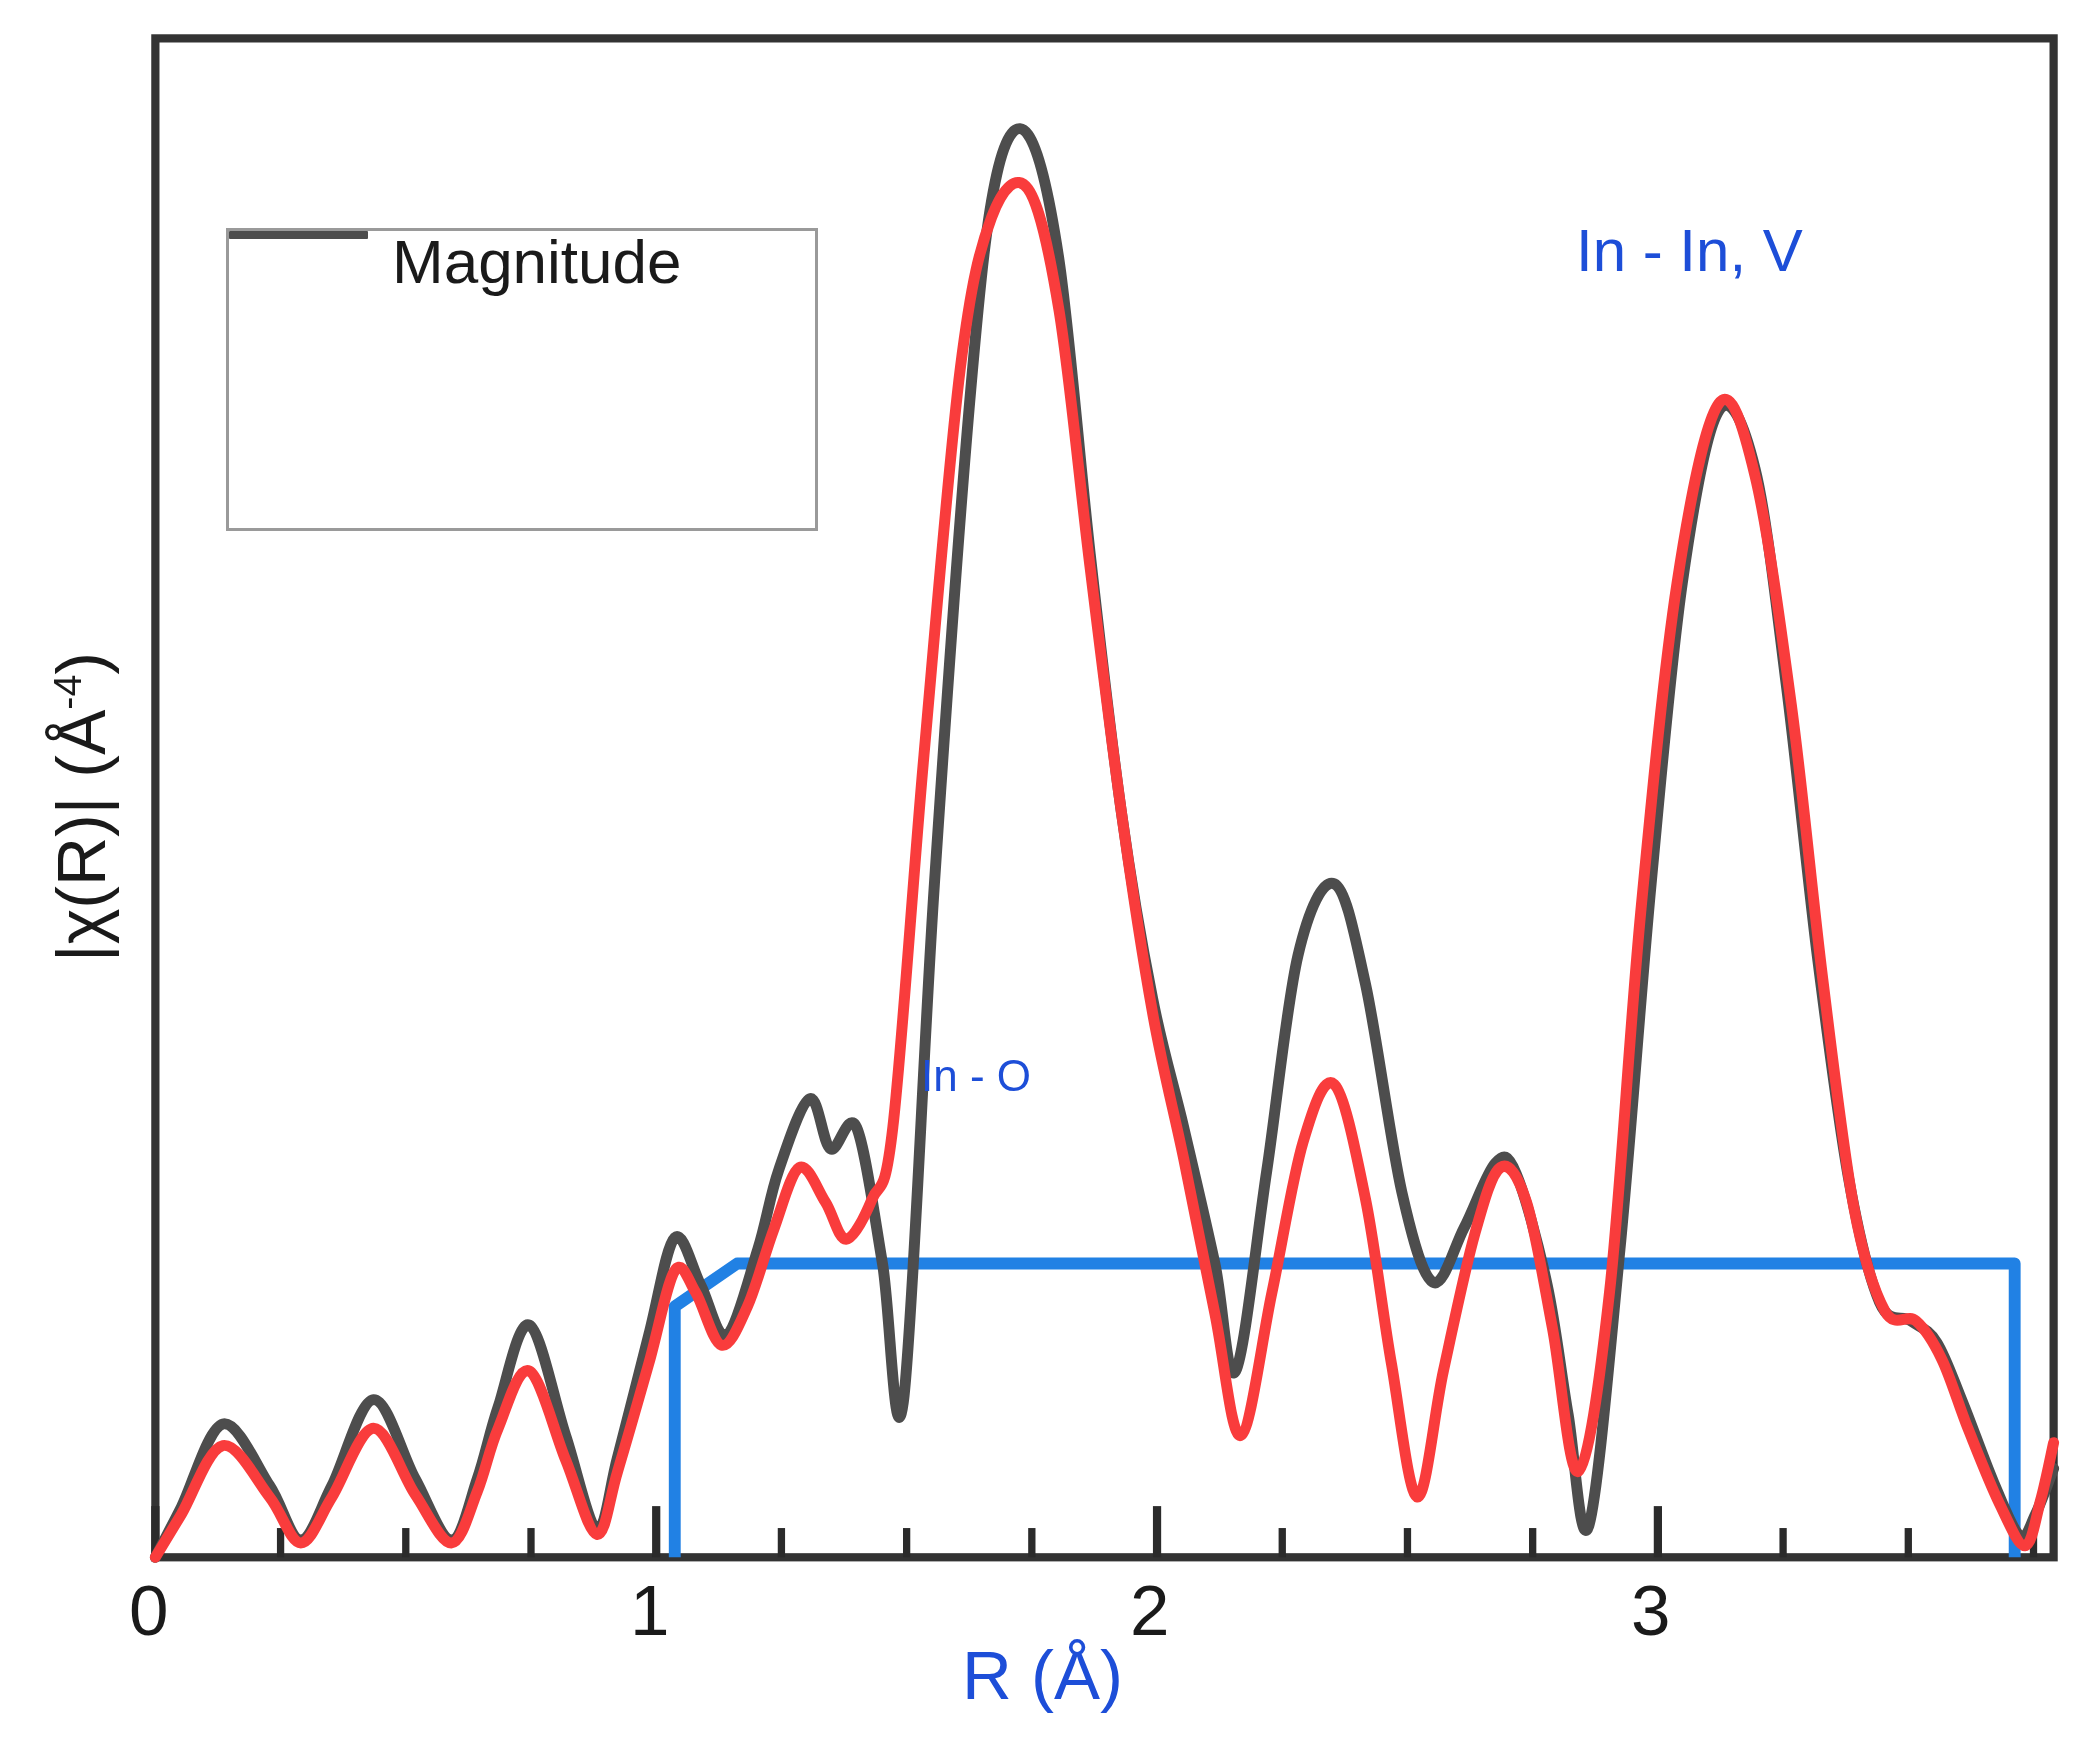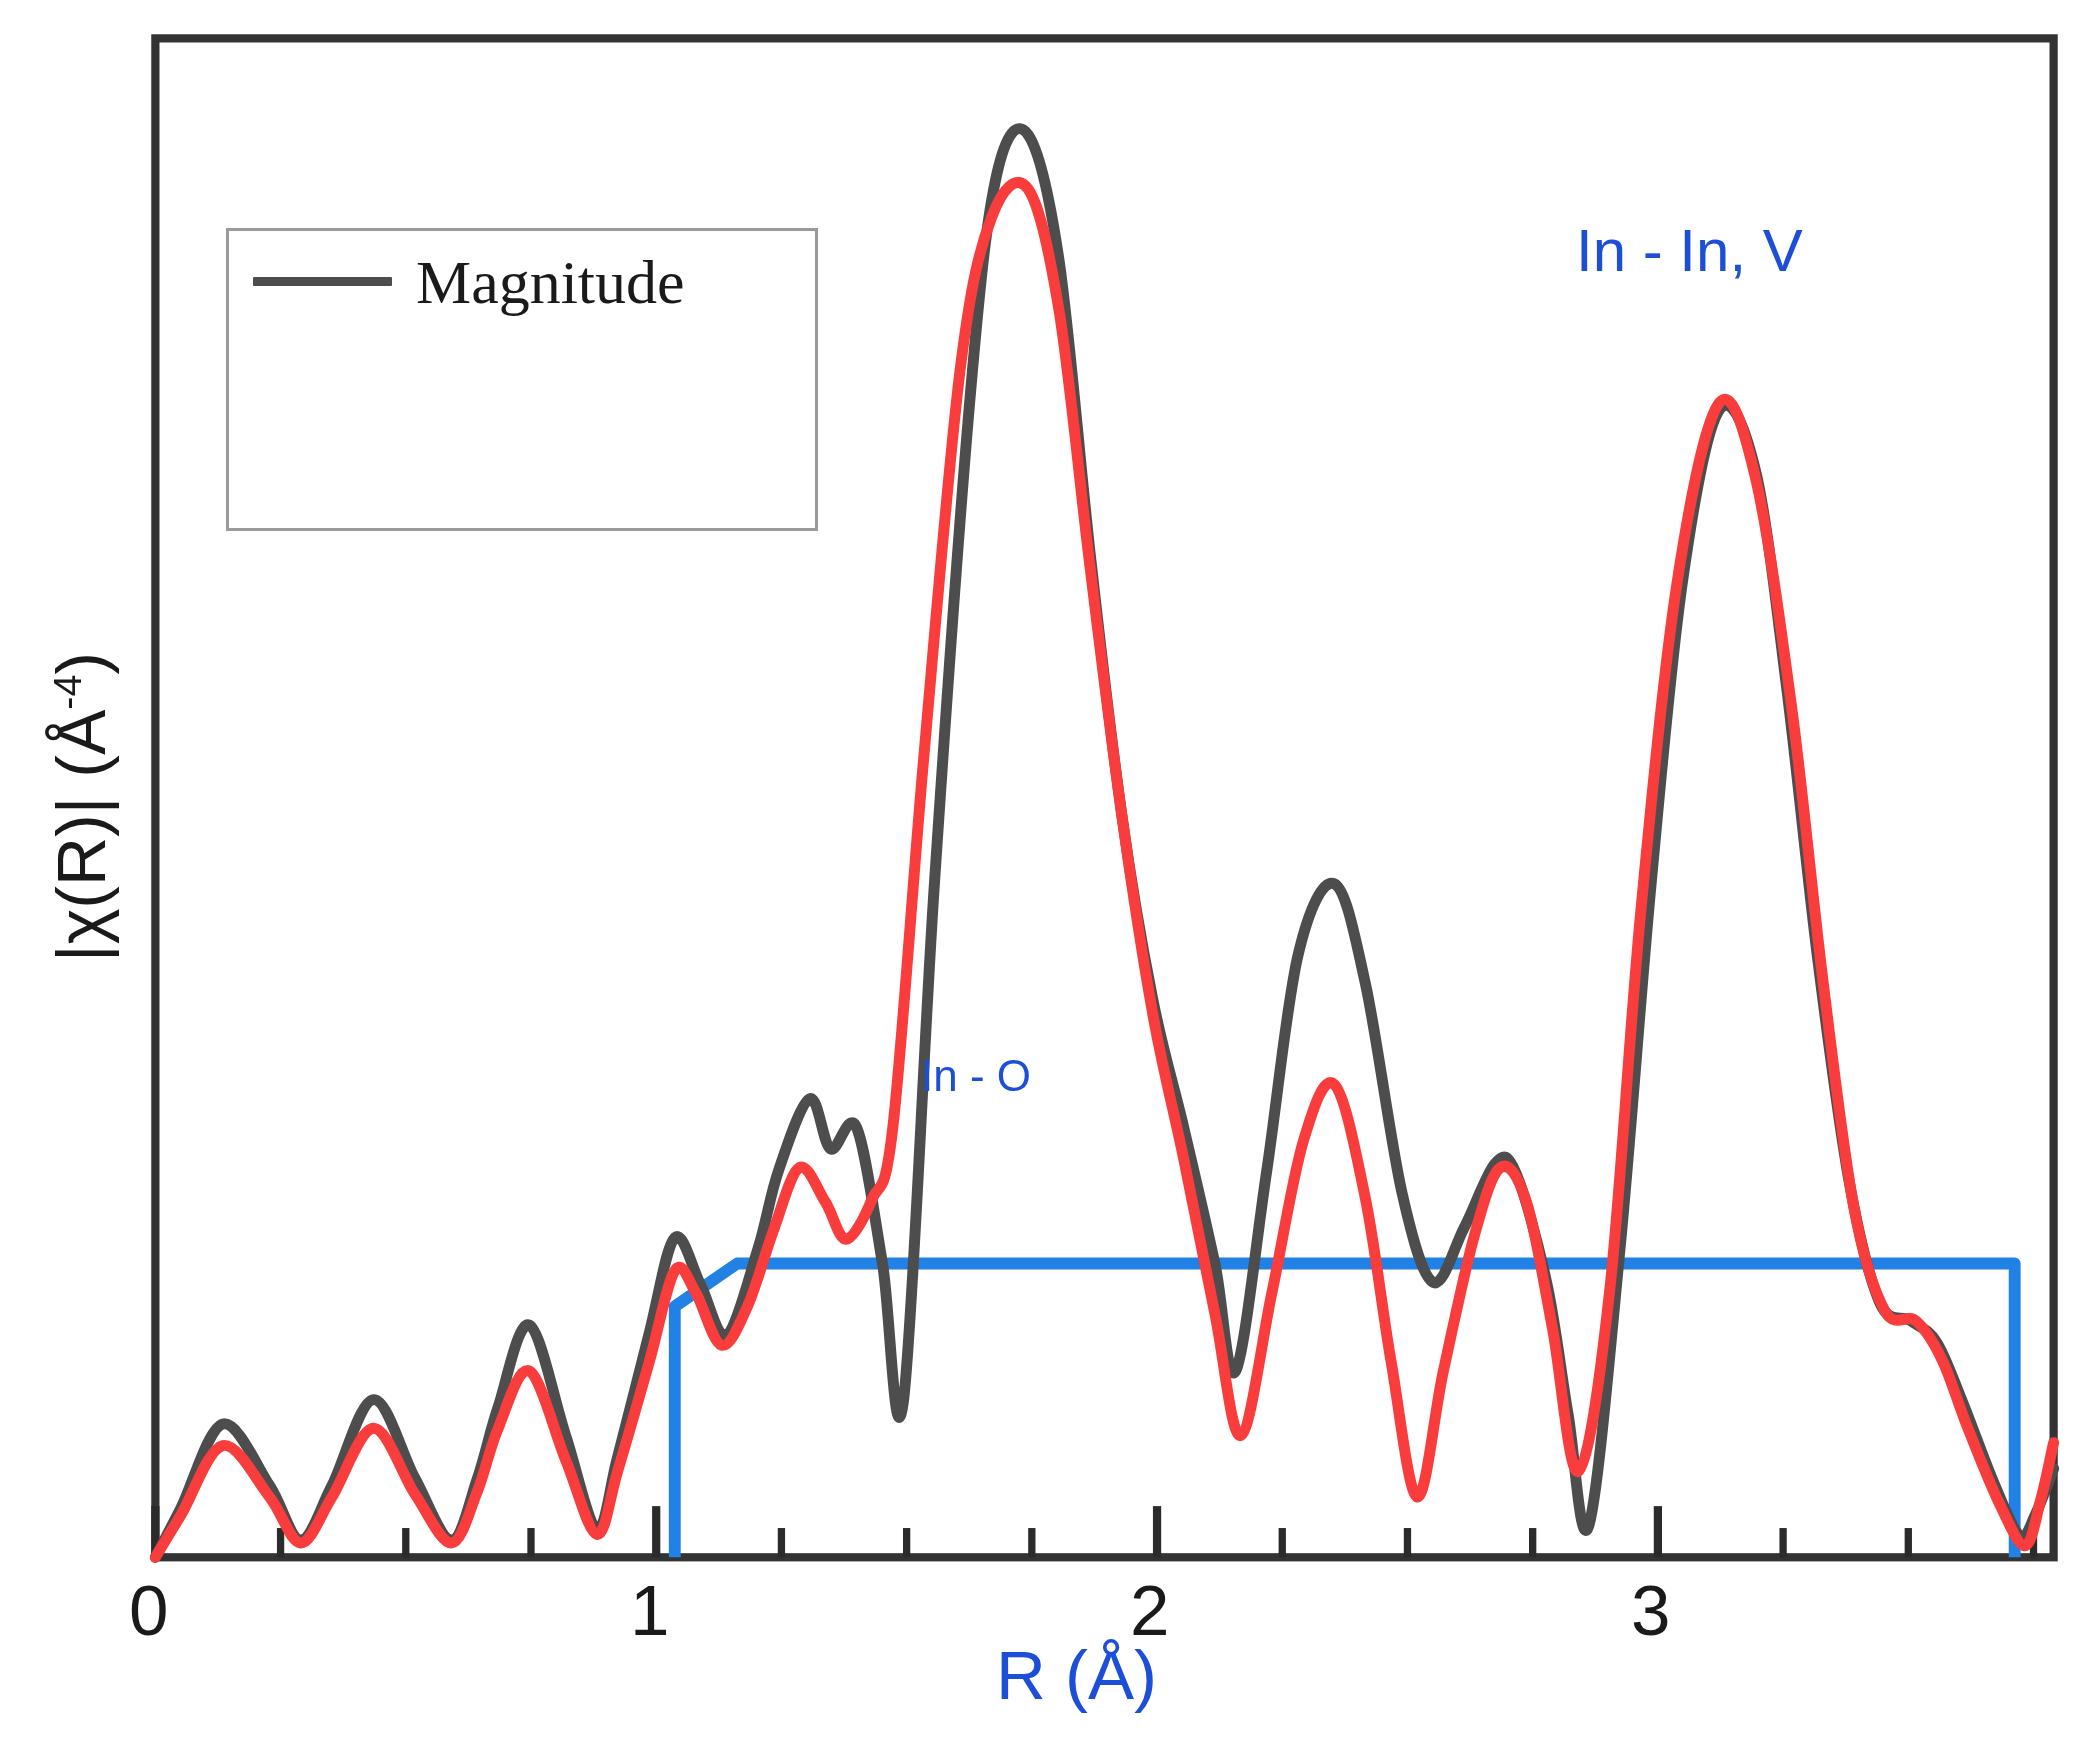--- a/index.html
+++ b/index.html
@@ -18,37 +18,37 @@
 
   #ylabel-wrap{
     position:absolute;
     left:-212px; top:768px;
     width:585px; text-align:center;
     transform:rotate(-90deg);
     transform-origin:center center;
     font-size:68px; letter-spacing:0px;
   }
   #xlabel{
-    position:absolute; left:996px; top:1636px;
+    position:absolute; left:962px; top:1636px;
     font-size:69px;
   }
   .tick-lbl{
     position:absolute; font-size:71px; color:#1a1a1a;
   }
   #ann-inO{position:absolute;left:921px;top:1051px;font-size:44px;}
   #ann-inInV{position:absolute;left:1576px;top:216px;font-size:60px;}
 
   
   #legend{
     position:absolute;left:226px;top:228px;width:592px;height:303px;
     border:3.7px solid #9a9a9a;background:#ffffff;box-sizing:border-box;
     padding:0;
   }
   .leg-row{
-    display:flex;align-items:center;height:101px;padding-left:24px;font-family:Liberation Serif, serif;
+    display:flex;height:101px;
   }
   .leg-swatch{
     width:139px;height:8.2px;flex:0 0 auto;border-radius:0.9px;
   }
   .leg-text{
     margin-left:24px;font-size:62px;line-height:1;color:#1a1a1a;
   }
   sup{font-size:0.58em;vertical-align:super;}
 </style>
 </head>

